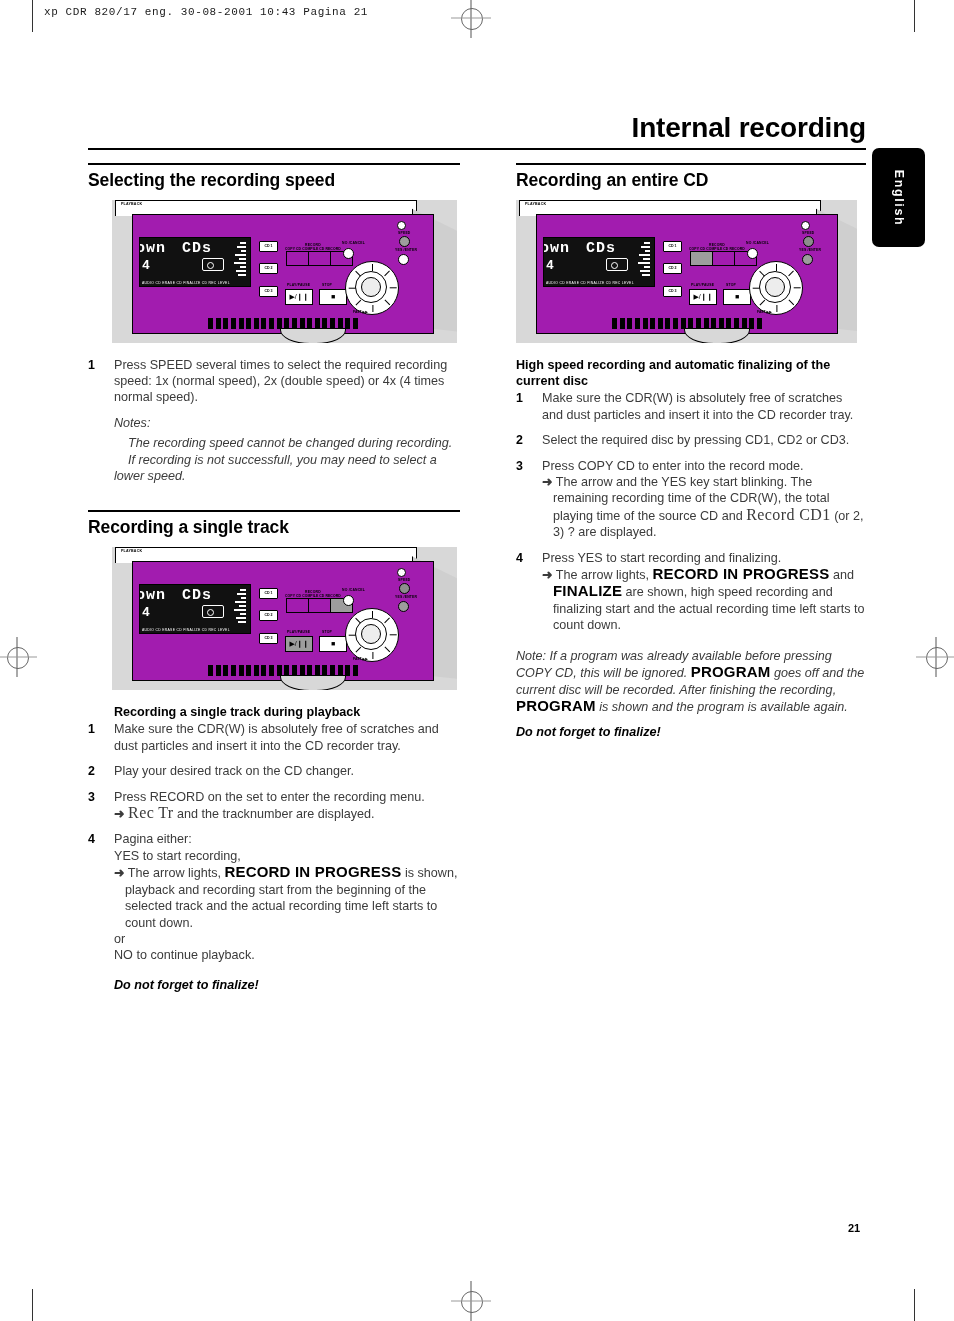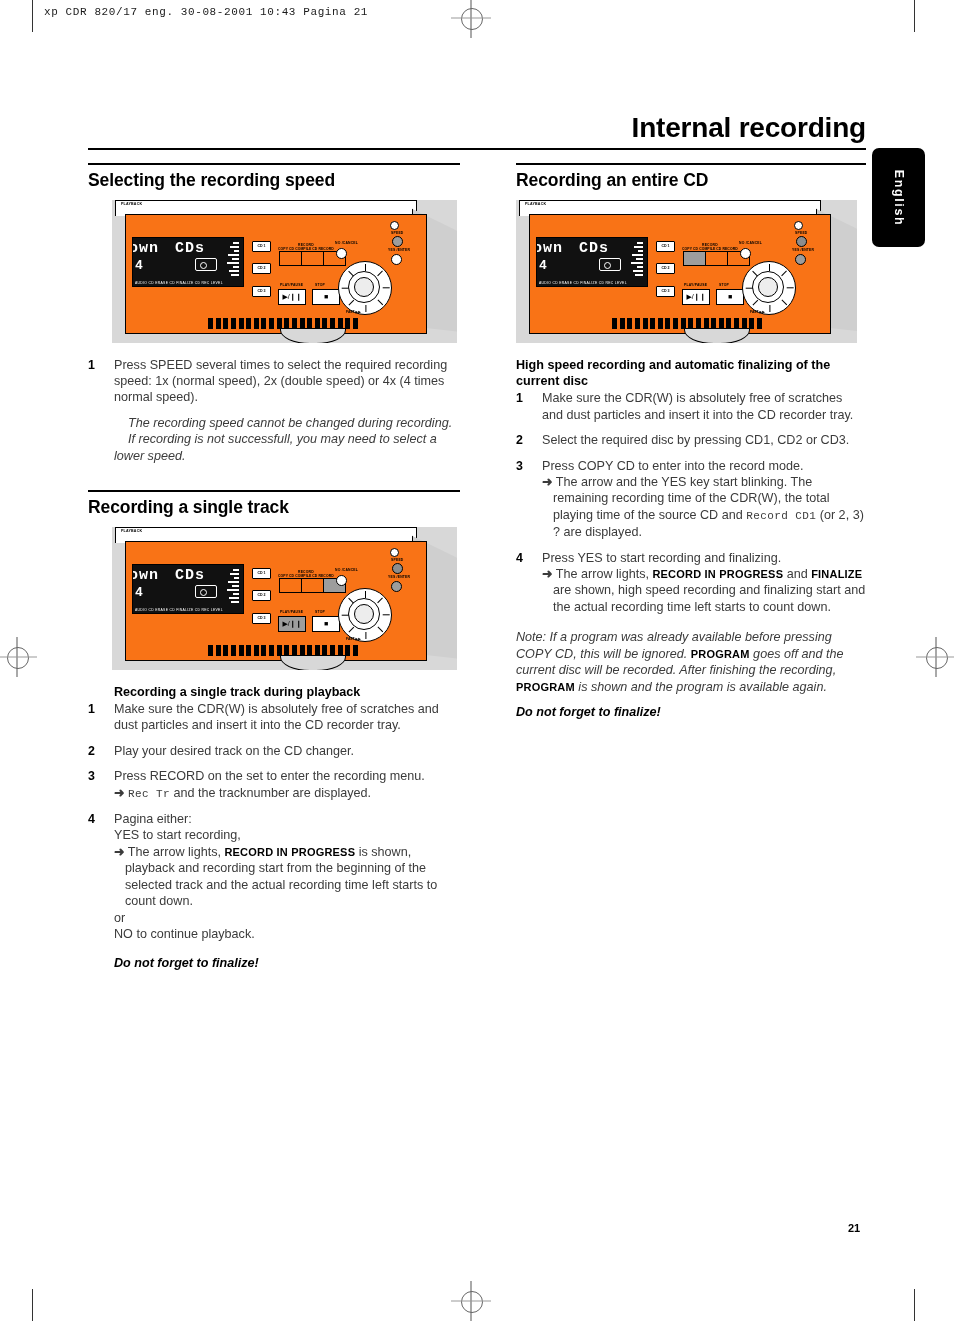--- a/index.html
+++ b/index.html
@@ -45,21 +45,21 @@
   .col-left{left:88px;width:372px;}
   .col-right{left:516px;width:350px;}
 
   .sec-rule{height:1.6px;background:#000;margin-bottom:5px;}
   .sec-head{font-size:17.5px;font-weight:bold;color:#000;margin:4px 0 9px 0;letter-spacing:-.1px;}
 
   
   .device{position:relative;height:143px;margin:0 0 14px 24px;width:345px;
           background:#d8d8d8;overflow:hidden;}
   .device.right{margin-left:0;width:341px;}
-  .dev-body{position:absolute;left:13px;top:14px;width:300px;height:118px;background:#f97316;
+  .dev-body{position:absolute;left:20px;top:14px;width:300px;height:118px;background:#a21caf;
             border:1.6px solid #000;}
   .dev-top-strip{position:absolute;left:3px;top:0;width:300px;height:15px;background:#fff;
                  border:1.5px solid #000;border-bottom:none;}
   .dev-top-strip b{position:absolute;left:5px;top:1px;font-size:3.6px;font-weight:bold;
                    color:#000;letter-spacing:.2px;}
   .dev-wedge{position:absolute;left:300px;top:4px;width:46px;height:128px;
              background:#cfcfcf;border-left:1.6px solid #000;
              clip-path:polygon(0 4%,100% 22%,100% 100%,0 96%);}
 
   .screen{position:absolute;left:6px;top:22px;width:110px;height:48px;background:#111;
@@ -131,22 +131,22 @@
   .subhead{font-weight:bold;color:#000;font-size:12.6px;line-height:16.4px;margin:0 0 1px 0;}
   .step{display:flex;margin-bottom:9px;}
   .step-n{width:26px;flex:none;font-weight:bold;color:#000;font-size:12.4px;line-height:16.4px;}
   .step-b{flex:1;font-size:12.6px;line-height:16.4px;}
   .arrow{display:block;text-indent:-11px;padding-left:11px;}
   .arrow .a{font-weight:bold;color:#3b3b3b;}
   .ital{font-style:italic;}
   .note{font-style:italic;font-size:12.6px;line-height:16.4px;margin:0 0 4px 26px;}
   .note-ind{font-style:italic;font-size:12.6px;line-height:16.4px;margin:0 0 0 26px;
             text-indent:14px;}
-  .boldcap{font-weight:bold;color:#000;font-size:11px;letter-spacing:.2px;}
-  .mono{font-family:Liberation Mono, monospace;font-size:11px;letter-spacing:.4px;}
+  .boldcap{font-weight:bold;color:#000;font-size:15px;letter-spacing:.2px;}
+  .mono{font-family:Liberation Serif, serif;font-size:16px;letter-spacing:.4px;}
   .finalize{font-weight:bold;font-style:italic;color:#000;font-size:12.6px;margin:14px 0 0 0;}
   .gapA{margin-top:17px;}
   .pagenum{position:absolute;left:848px;top:1222px;font-size:11px;font-weight:bold;color:#000;}
 </style>
 </head>
 <body>
 
 <div class="page">
 
   <div class="trimline trim-l"></div>
@@ -261,20 +261,21 @@
           <i></i>
       </div>
       <div class="foot"></div>
     </div>
 
     <div class="step">
       <div class="step-n">1</div>
       <div class="step-b">Press SPEED several times to select the required recording speed: 1x (normal speed), 2x (double speed) or 4x (4 times normal speed).</div>
     </div>
 
+    <div class="note">Notes:</div>
     <div class="note-ind">The recording speed cannot be changed during recording.</div>
     <div class="note-ind">If recording is not successfull, you may need to select a lower speed.</div>
 
     <div class="gapA" style="margin-top:26px"></div>
     <div class="sec-rule"></div>
     <div class="sec-head">Recording a single track</div>
 
     <div class="device">
       <div class="dev-top-strip">
         <b>PLAYBACK</b>

